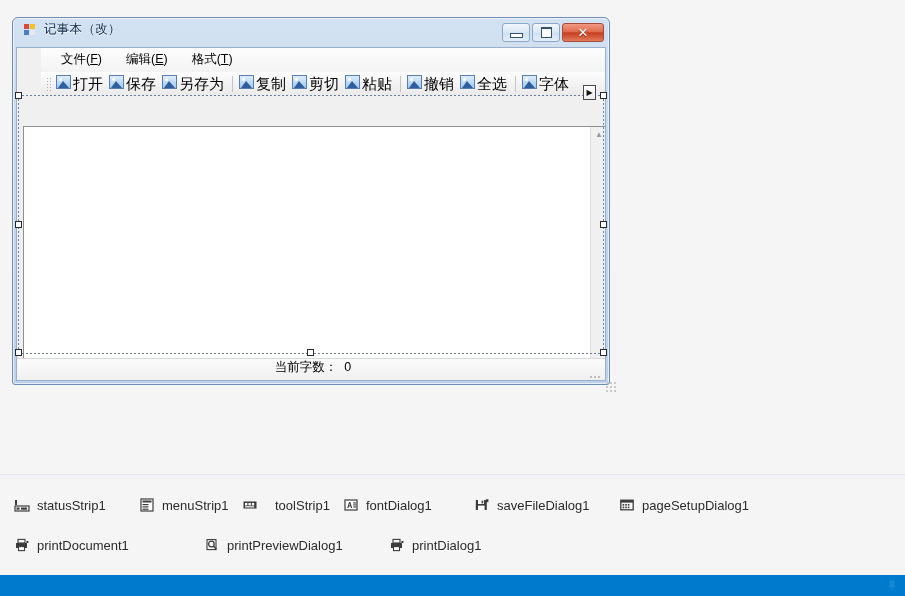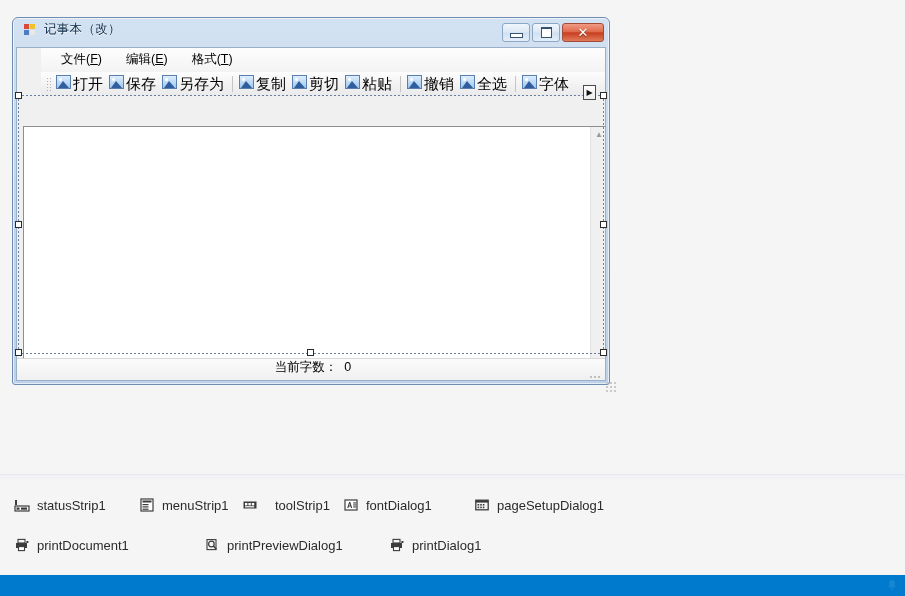--- a/index.html
+++ b/index.html
@@ -546,20 +546,32 @@
           <path d="M4.2 11 L6.1 5 L7.3 5 L9.2 11 L8 11 L7.6 9.6 L5.8 9.6 L5.4 11 Z M6.1 8.6 L7.3 8.6 L6.7 6.6 Z" fill="#3c3c3c"></path>
           <rect x="10.2" y="5.4" width="3" height="1.1" fill="#3c3c3c"></rect>
           <rect x="10.2" y="7.4" width="3" height="1.1" fill="#3c3c3c"></rect>
           <rect x="10.2" y="9.4" width="3" height="1.1" fill="#3c3c3c"></rect>
         </svg>
       </span>
       <span class="tray-label">fontDialog1</span>
     </div>
 
 
+    <div class="tray-item" style="width:145px;">
+      <span class="tray-icon">
+        <svg width="16" height="16" viewBox="0 0 16 16">
+          <rect x="1.8" y="3" width="11" height="10" fill="#3c3c3c"></rect>
+          <rect x="4" y="3" width="6" height="4" fill="#ffffff"></rect>
+          <rect x="7.6" y="3.6" width="1.6" height="2.8" fill="#3c3c3c"></rect>
+          <rect x="4" y="8.6" width="6.6" height="4.4" fill="#ffffff"></rect>
+          <rect x="12" y="2.2" width="2.4" height="3" fill="#3c3c3c"></rect>
+        </svg>
+      </span>
+      <span class="tray-label">saveFileDialog1</span>
+    </div>
 
     <div class="tray-item">
       <span class="tray-icon">
         <svg width="16" height="16" viewBox="0 0 16 16">
           <rect x="1.8" y="3.2" width="12.4" height="9.6" fill="none" stroke="#3c3c3c" stroke-width="1.3"></rect>
           <rect x="1.8" y="3.2" width="12.4" height="2.4" fill="#3c3c3c"></rect>
           <rect x="3.6" y="7" width="1.6" height="1.6" fill="#3c3c3c"></rect>
           <rect x="6.2" y="7" width="1.6" height="1.6" fill="#3c3c3c"></rect>
           <rect x="8.8" y="7" width="1.6" height="1.6" fill="#3c3c3c"></rect>
           <rect x="3.6" y="9.6" width="1.6" height="1.6" fill="#3c3c3c"></rect>

